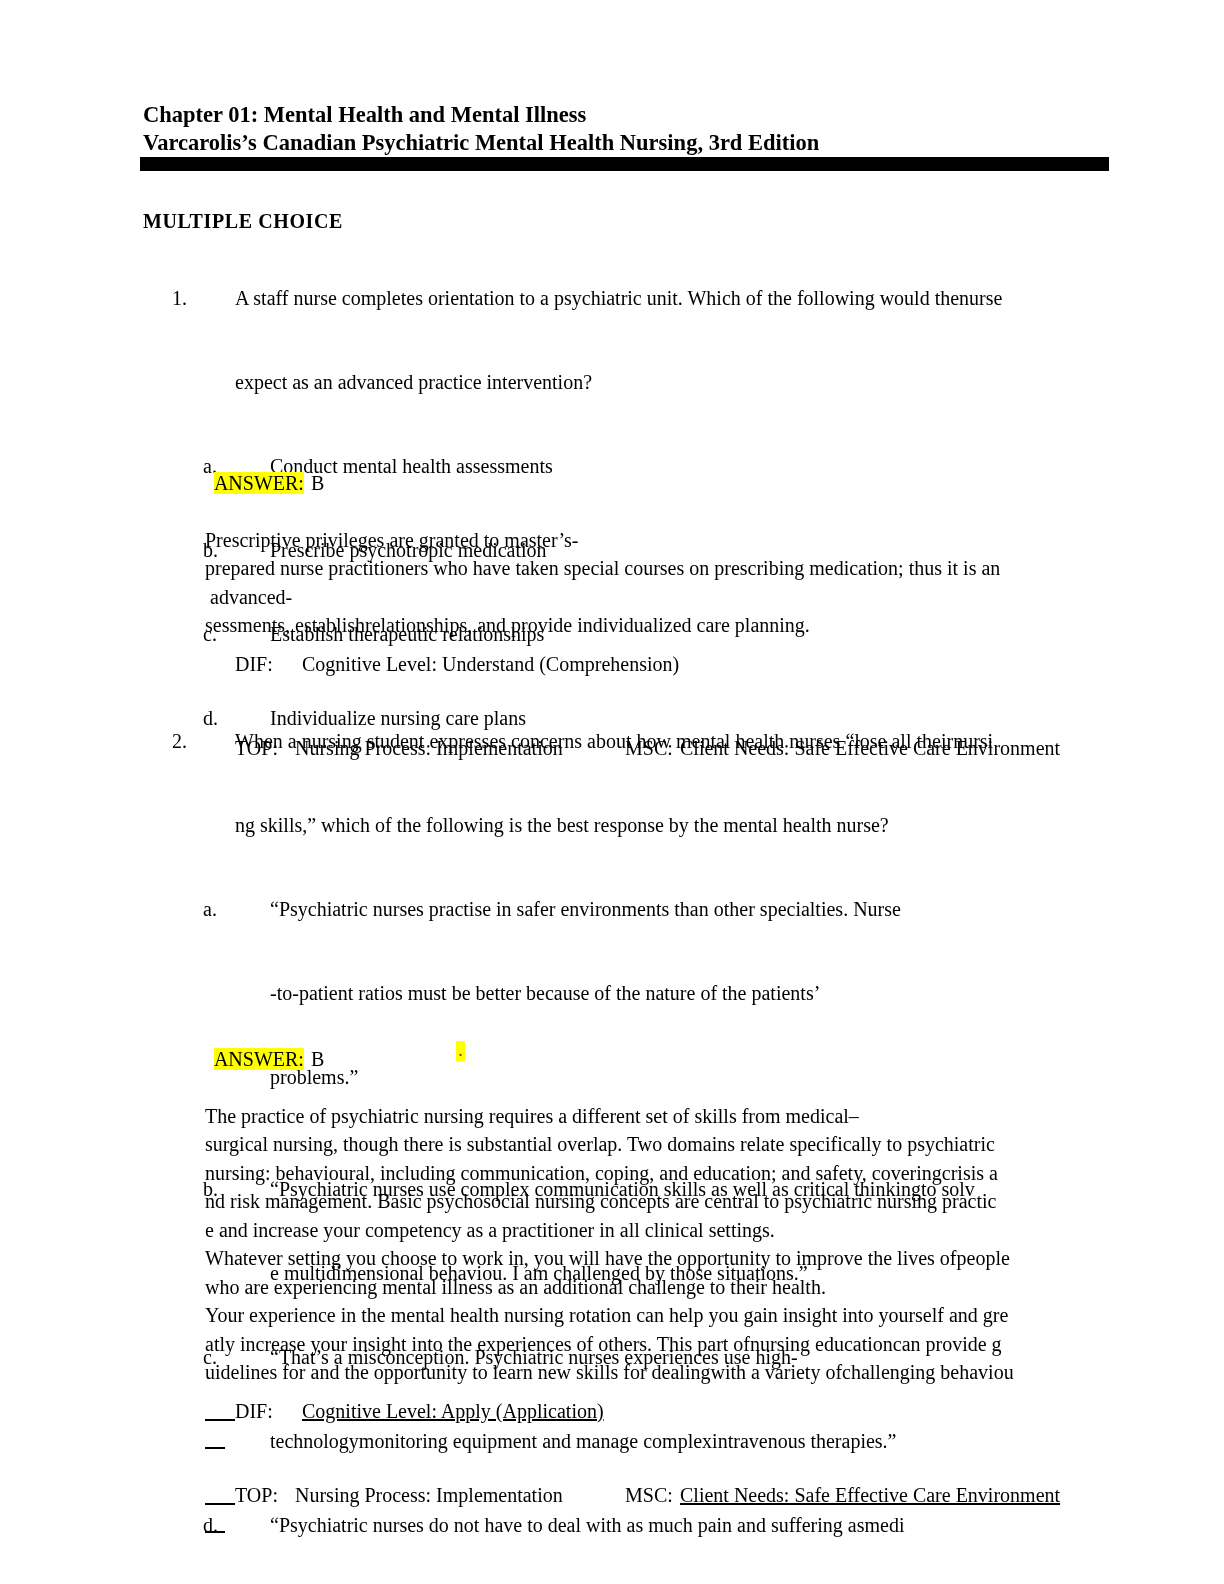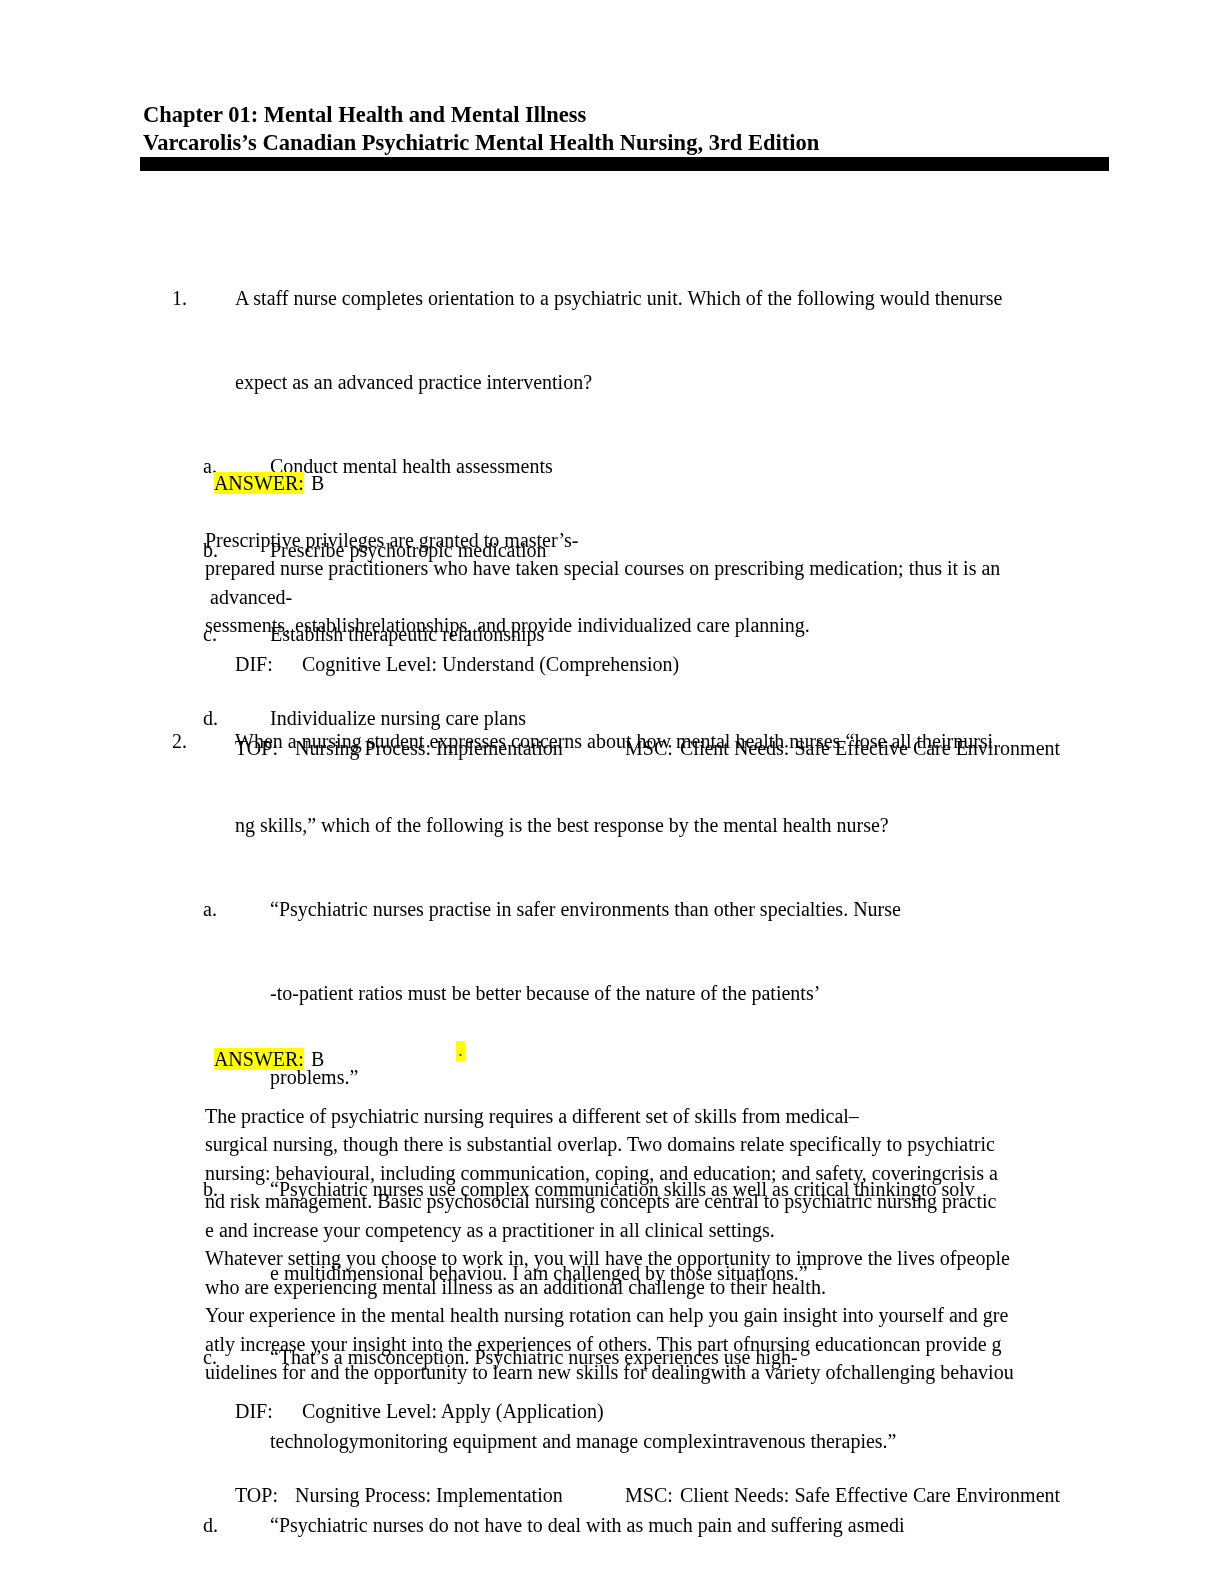--- a/index.html
+++ b/index.html
@@ -36,21 +36,21 @@
   .ans1{top:440px;}
   .ans2{top:1016px;}
   .ans1 .ln,.ans2 .ln{line-height:28.5px;}
   .ansline{padding-left:42px;}
   .hl{background:#ffff00;}
   .ansval{padding-left:7px;}
   .rat{padding-left:62px;}
 
   
   .meta1{top:622px;}
-  .meta2{top:1369px;}
+  .meta2{top:1369px;text-decoration:underline;}
   .metaln{padding-left:62px;}
   .mlabel{display:inline-block;}
   .mlabel.dif{width:67px;}
   .mlabel.topl{width:60px;}
   .mlabel.msc{width:55px;}
   .mval{display:inline-block;width:330px;white-space:pre;}
 
   
   .tick{
     position:absolute;left:313px;top:6px;
@@ -65,20 +65,21 @@
 <body>
 
 <div class="page">
 
   <header class="block header">
     <div class="h-line">Chapter 01: Mental Health and Mental Illness</div>
     <div class="h-line">Varcarolis’s Canadian Psychiatric Mental Health Nursing, 3rd Edition</div>
   </header>
   <div class="rule"></div>
 
+  <div class="block section-title">MULTIPLE CHOICE</div>
 
   <section class="block q1">
     <div class="ln stem">
       <span class="qnum">1.</span><span class="txt">A staff nurse completes orientation to a psychiatric unit. Which of the following would thenurse</span>
     </div>
     <div class="ln stem">
       <span class="txt">expect as an advanced practice intervention?</span>
     </div>
     <div class="ln opt">
       <span class="olet">a.</span><span class="txt">Conduct mental health assessments</span>

